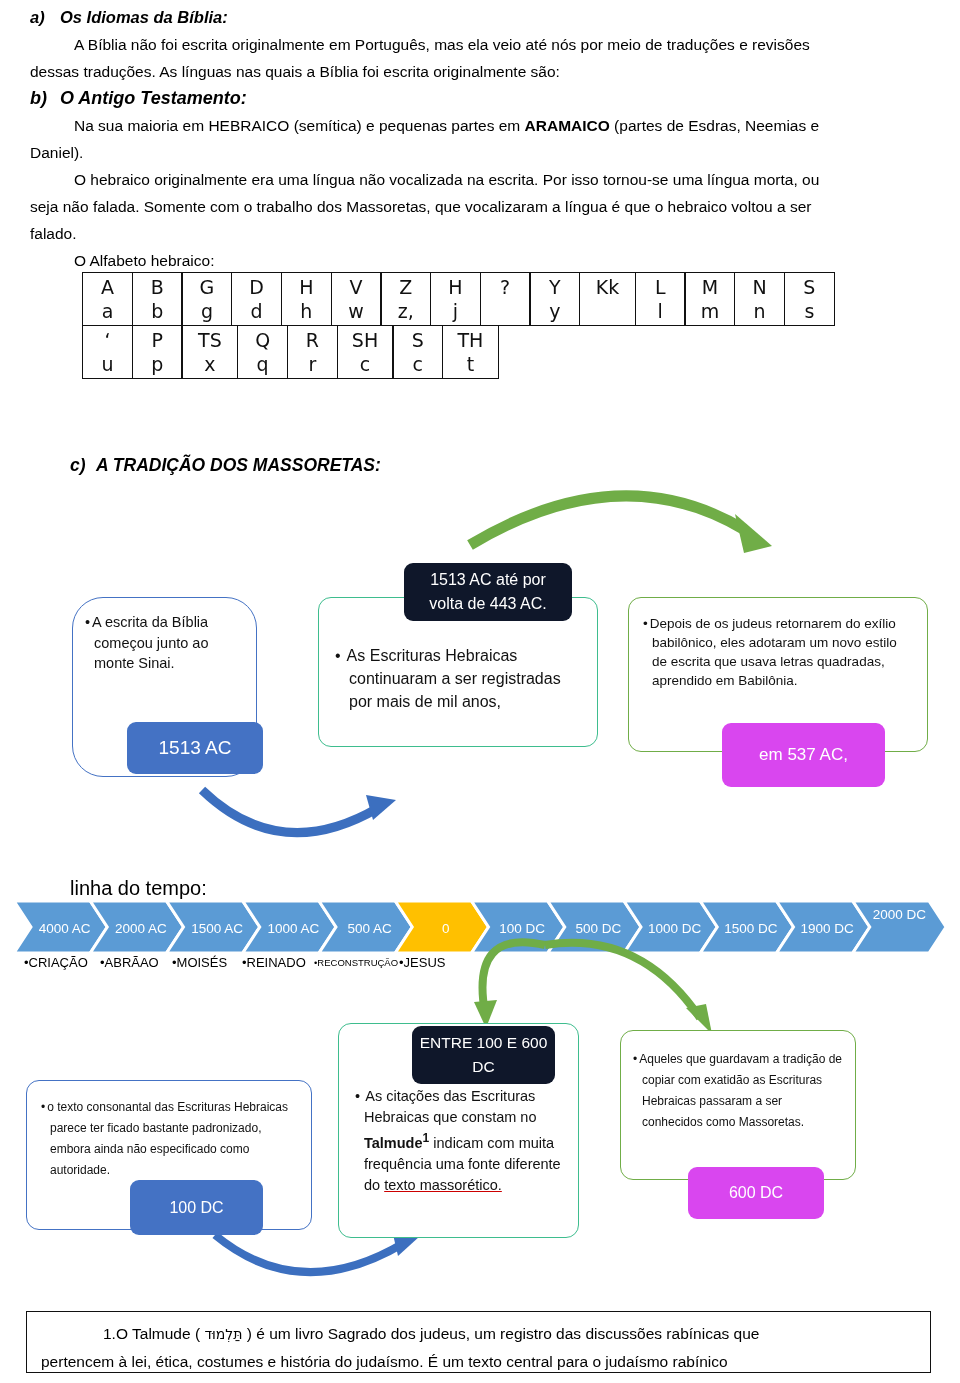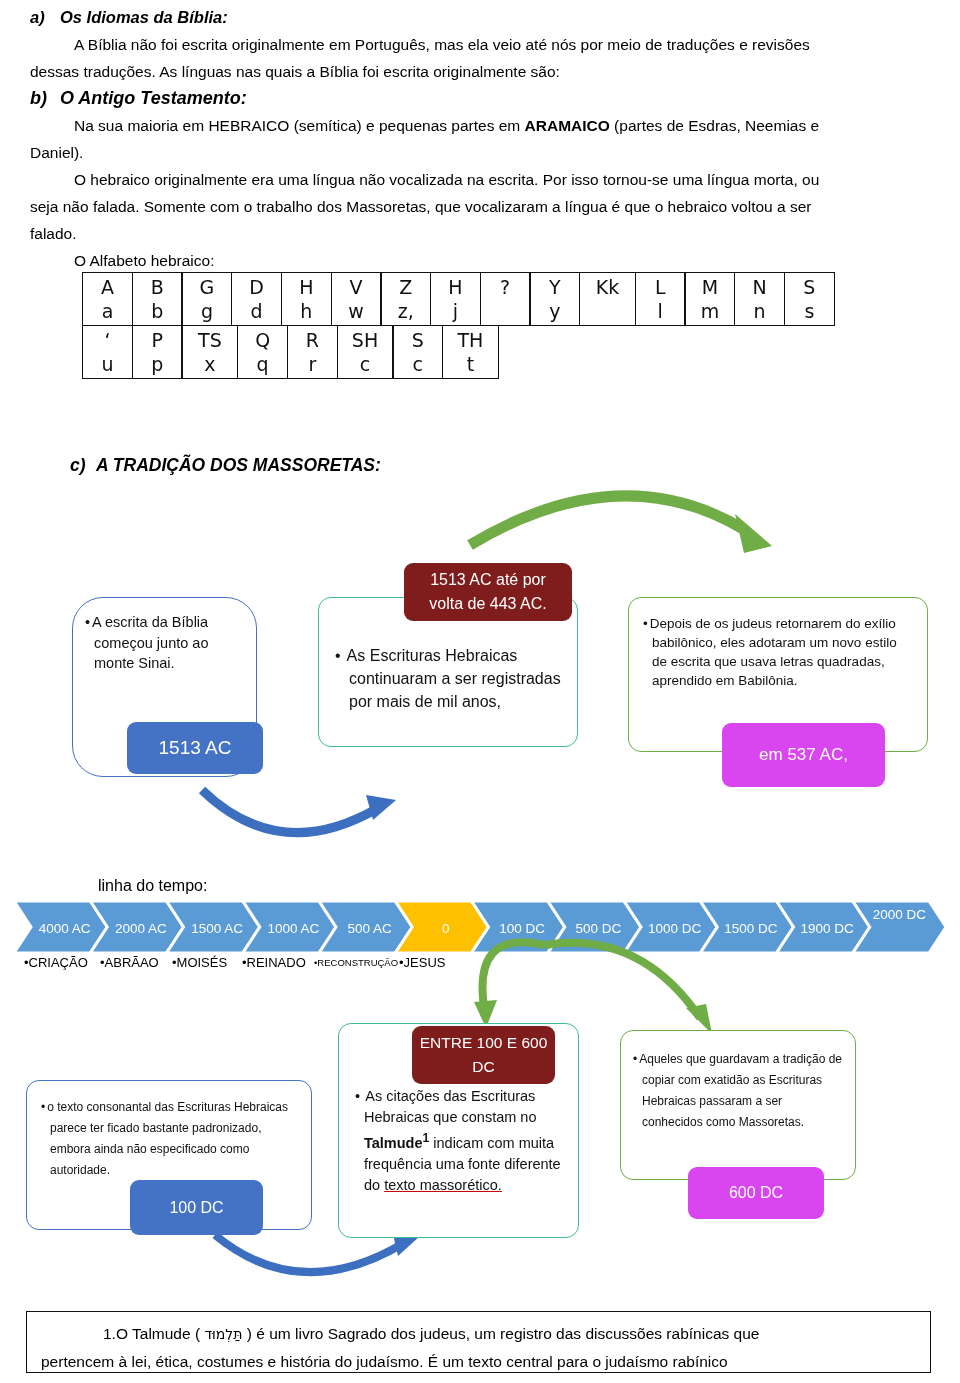--- a/index.html
+++ b/index.html
@@ -64,30 +64,29 @@
 
   .tag {
     position:absolute;
     border-radius:9px;
     color:#fff;
     display:flex; align-items:center; justify-content:center;
     text-align:center;
     line-height:24px;
   }
   .tag.blue  { background:#4472C4; }
-  .tag.teal  { background:#7f1d1d; }
+  .tag.teal  { background:#0f172a; }
   .tag.olive { background:#d946ef; }
 
   svg.arrowlayer { position:absolute; left:0; top:0; overflow:visible; }
 
   
   .tl-label {
     position:absolute; left:70px; top:877px;
-    font-size:16px;
-    margin-left:28px;
+    font-size:20px;
   }
   .timeline { position:absolute; left:14px; top:901px; }
   .tl-sub {
     position:absolute; top:955px; left:14px;
     font-size:13px; white-space:nowrap;
   }
   .tl-sub span { position:absolute; }
   .tl-sub .small { font-size:9.5px; }
 
   
@@ -241,21 +240,21 @@
     <polygon points="366,795 396,800 373,820" fill="#3C6FBF"></polygon>
   </svg>
 
   <div class="fbox blue" style="left:72px; top:597px; width:185px; height:180px;border-radius:31px;">
     <div class="body">
       <p class="bullet">A escrita da Bíblia começou junto ao monte Sinai.</p>
     </div>
   </div>
   <div class="tag blue" style="left:127px; top:722px; width:136px; height:52px; font-size:19px;">1513 AC</div>
 
-  <div class="fbox teal" style="left:318px; top:597px; width:260px; height:150px;">
+  <div class="fbox teal" style="left:318px; top:597px; width:280px; height:150px;">
     <div class="body" style="padding-top:46px; padding-left:16px; font-size:16px; line-height:23px;">
       <p class="bullet-sp" style="text-indent:-14px; padding-left:14px;">As Escrituras Hebraicas continuaram a ser registradas por mais de mil anos,</p>
     </div>
   </div>
   <div class="tag teal" style="left:404px; top:563px; width:168px; height:58px; font-size:16px; padding:0 10px;">1513 AC até por volta de 443 AC.</div>
 
   <div class="fbox olive" style="left:628px; top:597px; width:300px; height:155px;">
     <div class="body" style="padding:16px 16px 0 14px; font-size:13.5px; line-height:19px;">
       <p class="bullet">Depois de os judeus retornarem do exílio babilônico, eles adotaram um novo estilo de escrita que usava letras quadradas, aprendido em Babilônia.</p>
     </div>

